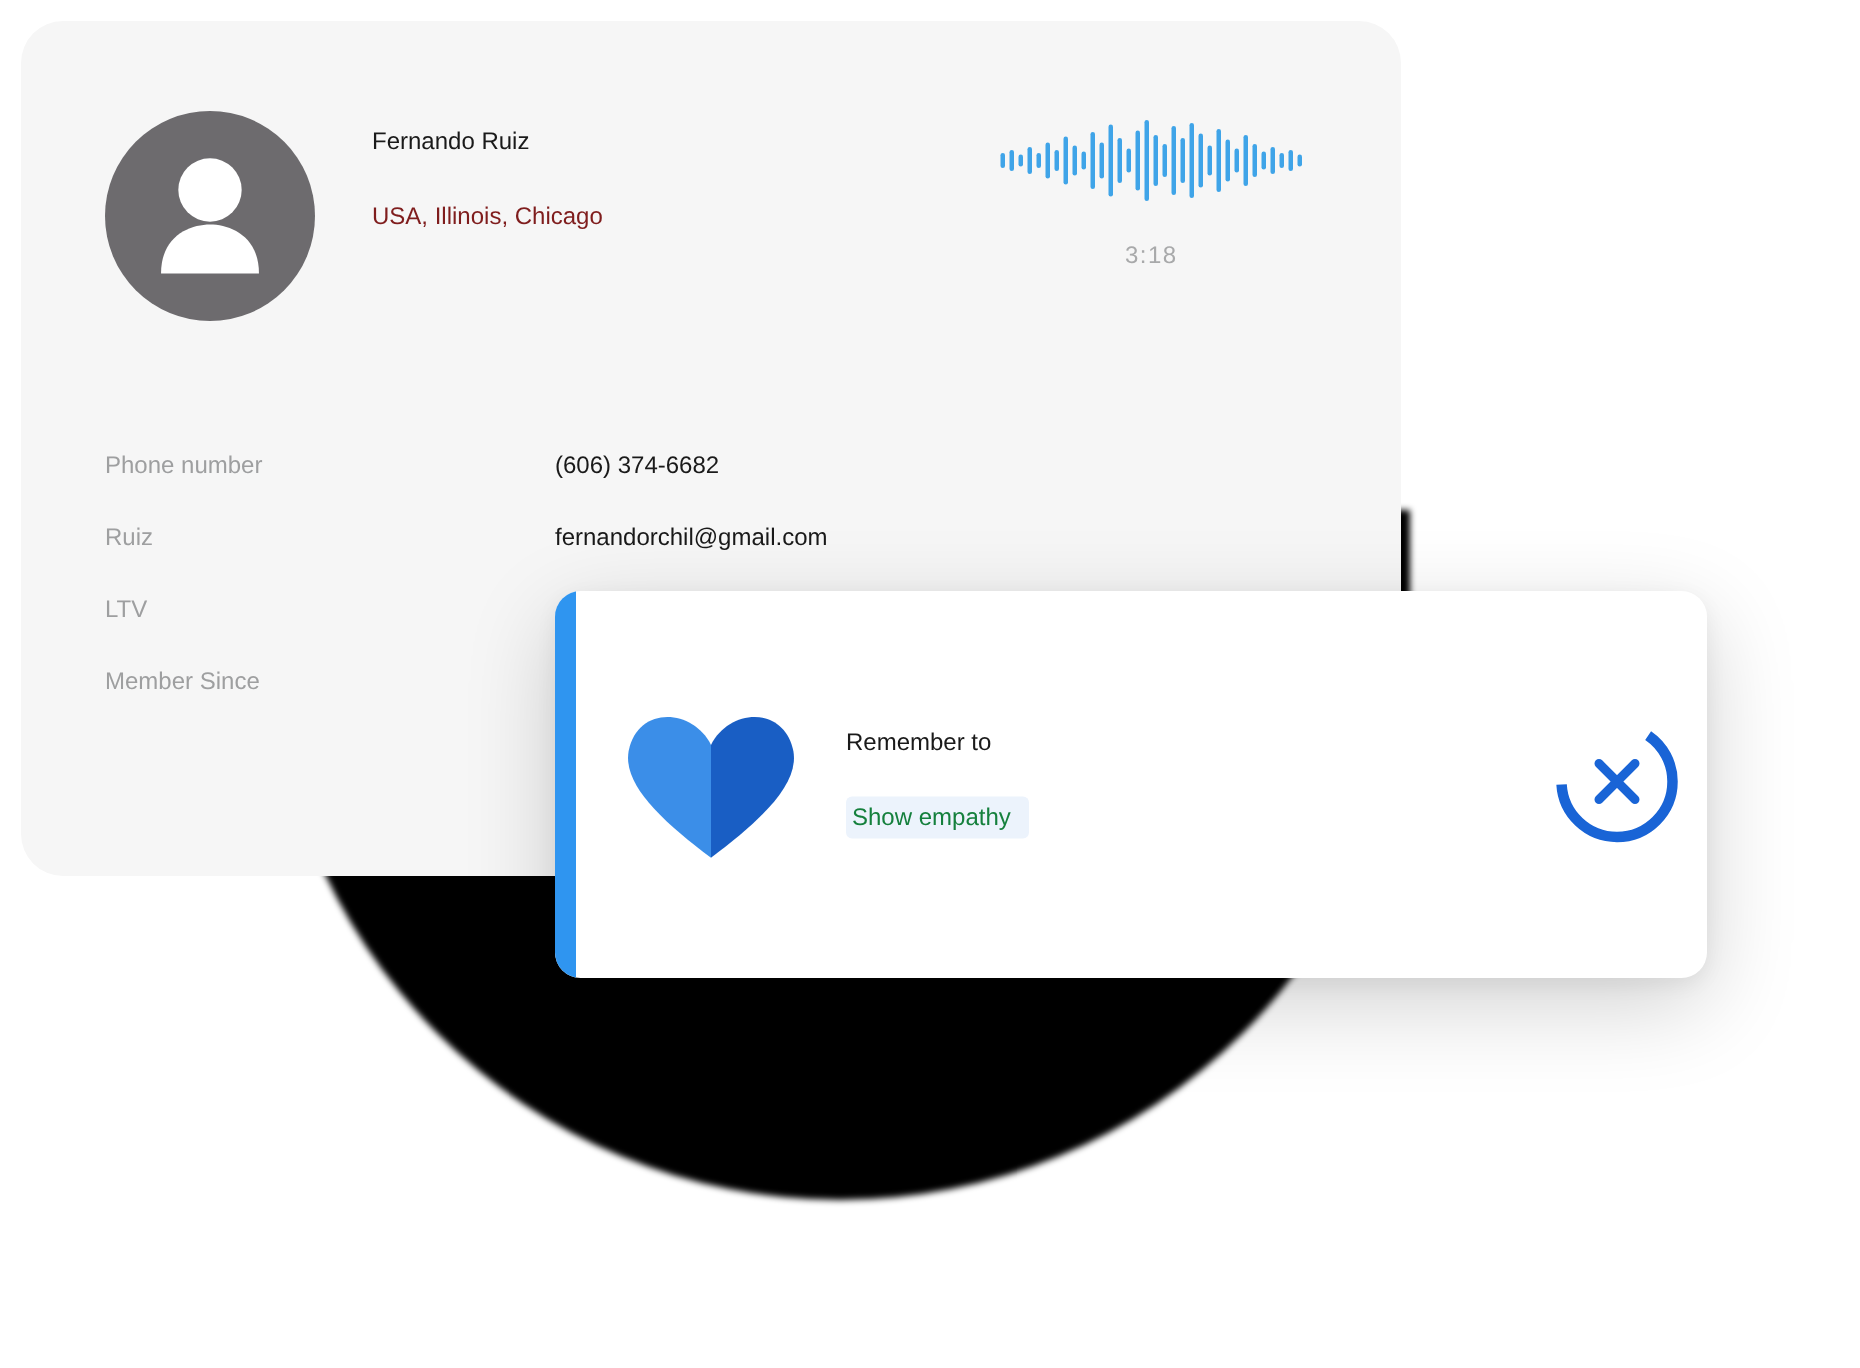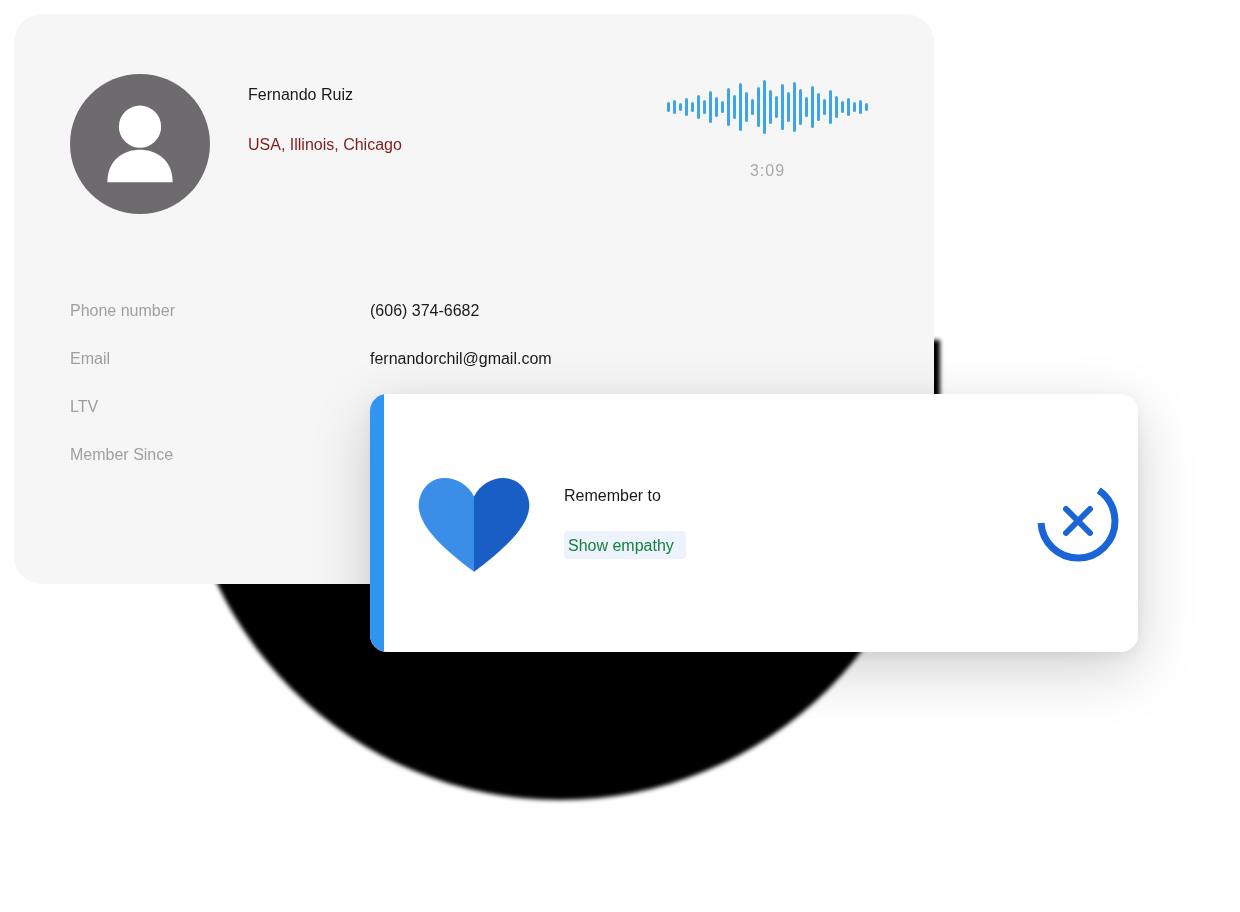--- a/index.html
+++ b/index.html
@@ -204,29 +204,29 @@
           <span style="height:28px"></span>
           <span style="height:16px"></span>
         <span style="height:34px"></span>
           <span style="height:22px"></span>
           <span style="height:12px"></span>
         <span style="height:18px"></span>
           <span style="height:10px"></span>
           <span style="height:14px"></span>
         <span style="height:8px"></span>
       </div>
-      <div class="call-timer">3:09</div>
+      <div class="call-timer">3:18</div>
     </div>
   </div>
 
   <div class="details">
     <div class="label">Phone number</div>
     <div class="value">(606) 374-6682</div>
 
-    <div class="label">Email</div>
+    <div class="label">Ruiz</div>
     <div class="value">fernandorchil@gmail.com</div>
 
     <div class="label">LTV</div>
     <div class="value"></div>
 
     <div class="label">Member Since</div>
     <div class="value"></div>
   </div>
 </div>
 

